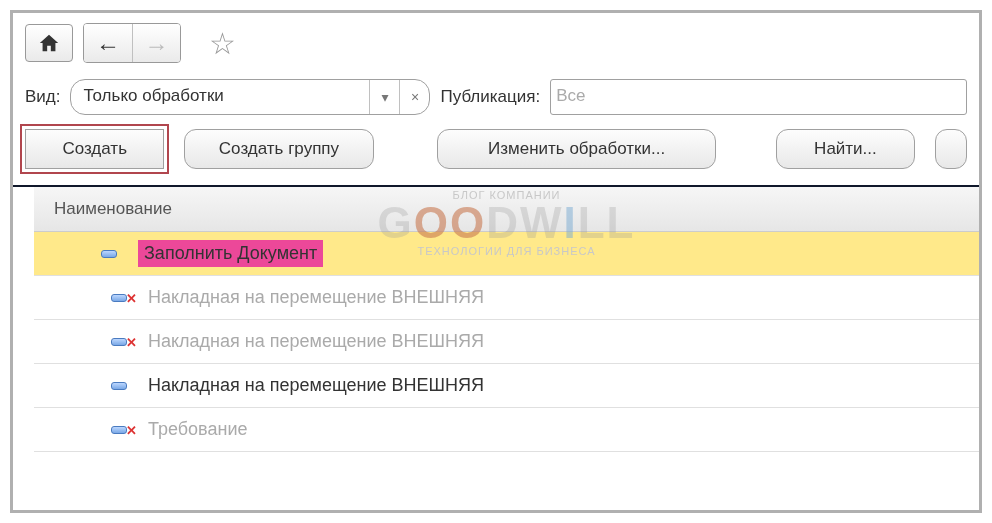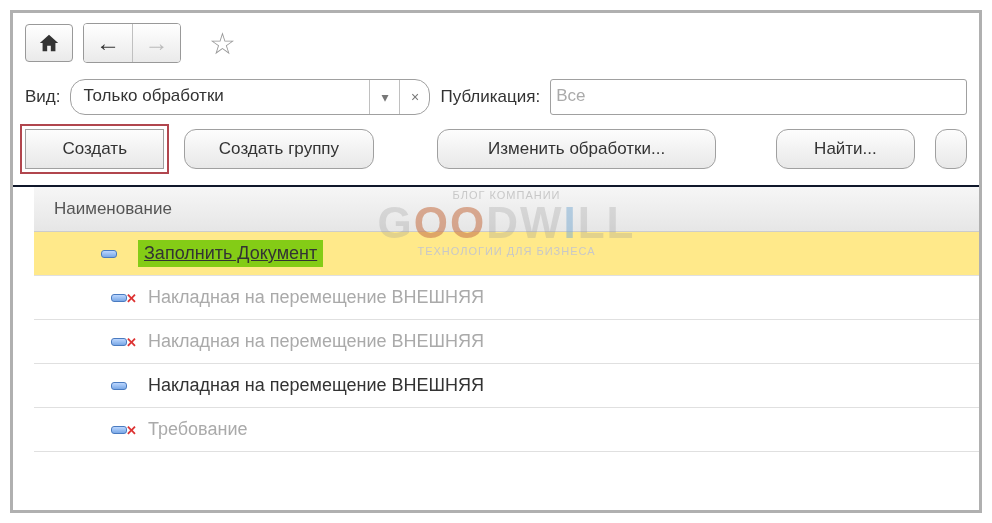--- a/index.html
+++ b/index.html
@@ -37,21 +37,21 @@
   .table { border-top: 2px solid #0f172a; padding-left: 21px; }
   .table-header { background: linear-gradient(#f6f6f6, #e6e6e6); border-bottom: 1px solid #ccc; padding: 12px 20px; color: #555; position: relative; }
   .watermark-wrap { position: absolute; left: 50%; top: 50%; transform: translate(-50%, -30%); text-align: center; pointer-events: none; }
   .watermark-small { font-size: 11px; color: #c8c8c8; letter-spacing: 1px; }
   .watermark { font-size: 44px; font-weight: bold; letter-spacing: 2px; color: rgba(150,150,150,0.28); line-height: 1; }
   .watermark .dot { color: rgba(200,120,80,0.6); }
   .watermark-sub { font-size: 11px; color: #c8c8c8; letter-spacing: 1px; }
 
   .row { display: flex; align-items: center; border-bottom: 1px solid #e0e0e0; height: 44px; padding-left: 60px; }
   .row.selected { background: #ffe98a; }
-  .row.selected .row-label { background: #84cc16; padding: 3px 6px; color: #333; text-decoration: underline; }
+  .row.selected .row-label { background: #ec4899; padding: 3px 6px; color: #333; }
   .row.indent { padding-left: 70px; }
   .row-icon { width: 30px; display: flex; align-items: center; justify-content: center; position: relative; }
   .row-label { color: #333; margin-left: 14px; font-size: 18px; }
   .row.disabled .row-label { color: #aaa; }
 
   .blue-pill { width: 16px; height: 8px; background: linear-gradient(#bcd7ff,#7aa8e6); border: 1px solid #4a7bc0; border-radius: 3px; }
   .red-x { position: absolute; right: -3px; bottom: -4px; color: #d33; font-size: 13px; font-weight: bold; }
 
 </style>
 </head>

